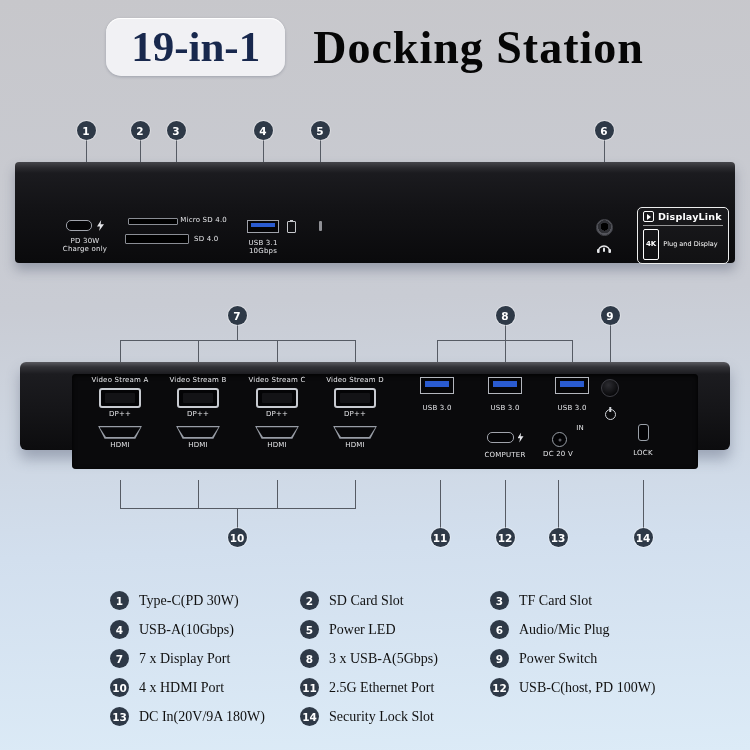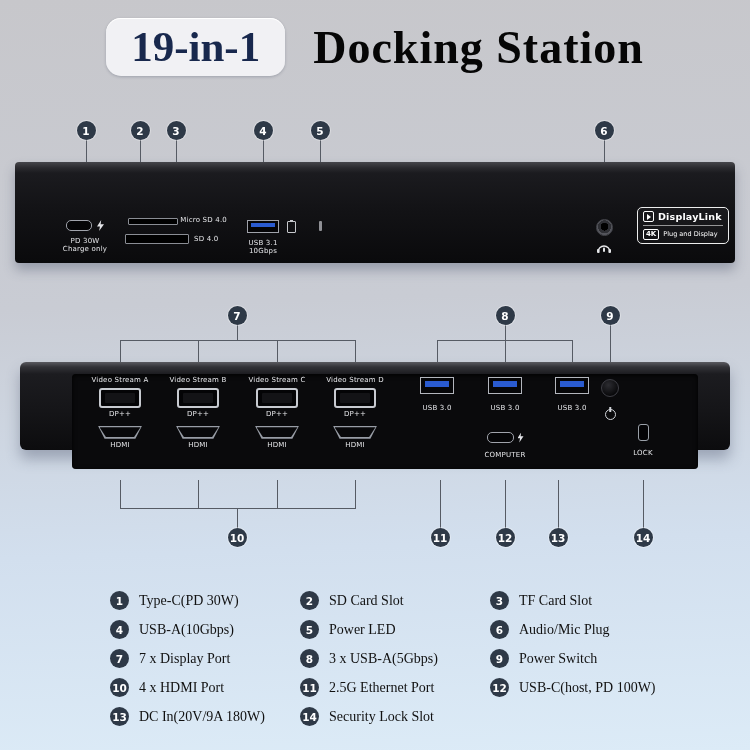--- a/index.html
+++ b/index.html
@@ -74,21 +74,21 @@
   .usb-group .plabel { margin-top:10px; }
 
   
   .dl-badge { position:absolute; left:622px; top:45px; width:80px; border:1.5px solid #eceded; border-radius:5px;
               padding:3px 5px 3px; color:#fff; background:rgba(255,255,255,0.03); }
   .dl-top { display:flex; align-items:center; gap:4px; font-size:9.5px; font-weight:700; letter-spacing:0.2px; }
   .dl-logo { width:9px; height:9px; border:1px solid #fff; border-radius:2px; position:relative; flex:0 0 9px; }
   .dl-logo::after { content:""; position:absolute; left:2.5px; top:1.5px; width:0; height:0;
                     border-left:4px solid #fff; border-top:3px solid transparent; border-bottom:3px solid transparent; }
   .dl-bottom { display:flex; align-items:center; gap:4px; margin-top:3px; border-top:1px solid rgba(255,255,255,0.55); padding-top:3px; }
-  .dl-4k { border:1px solid #fff; border-radius:2px; font-size:7px; font-weight:700; padding:0 2px; line-height:9px; }
+  .dl-4k { border:1px solid #fff; border-radius:2px; font-size:7px; font-weight:700; padding:10px 2px; line-height:9px; }
   .dl-tag { font-size:6.5px; line-height:1.05; text-align:center; }
 
   
   .legend { position:absolute; left:110px; top:591px; display:grid; grid-template-columns:190px 190px 230px; row-gap:10px; }
   .legend-item { display:flex; align-items:center; gap:10px; height:19px; }
   .lco { width:19px; height:19px; border-radius:50%; background:#2e3947; color:#fff; font-size:10.5px; font-weight:700;
          display:flex; align-items:center; justify-content:center; flex:0 0 19px; }
   .legend-label { font-family:"Liberation Serif",serif; font-size:14px; color:#111; white-space:nowrap;text-align:right; }
 </style>
 </head>
@@ -239,20 +239,25 @@
 
 
     <div class="abs" style="left:453px;top:70px;width:64px;text-align:center">
       <div style="display:flex;justify-content:center;align-items:center;gap:4px">
         <div class="usbc-pill" style="width:25px"></div>
         <div class="bolt" style="width:6px;height:10px"></div>
       </div>
       <div class="plabel" style="margin-top:8px">COMPUTER</div>
     </div>
 
+    <div class="abs" style="left:508px;top:62px;width:60px;height:40px">
+      <div class="plabel abs" style="right:4px;top:0;font-size:7px">IN</div>
+      <div class="dc-jack abs" style="left:24px;top:8px"></div>
+      <div class="plabel abs" style="left:0;top:26px;width:60px">DC 20 V</div>
+    </div>
 
     <div class="abs" style="left:598px;top:62px;width:50px;text-align:center">
       <div class="lock-slot"></div>
       <div class="plabel" style="margin-top:8px">LOCK</div>
     </div>
   </div>
 
   <div class="cl vl" style="left:120px;top:480px;height:28px"></div>
   <div class="cl vl" style="left:198px;top:480px;height:28px"></div>
   <div class="cl vl" style="left:277px;top:480px;height:28px"></div>

